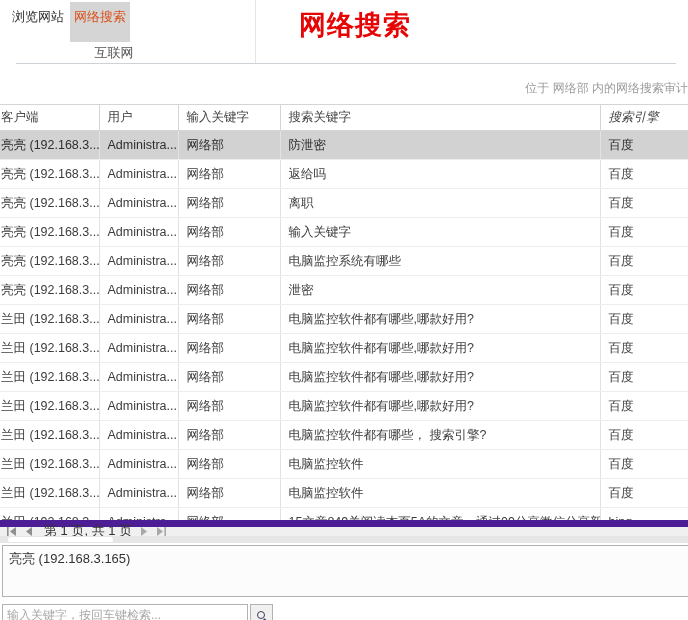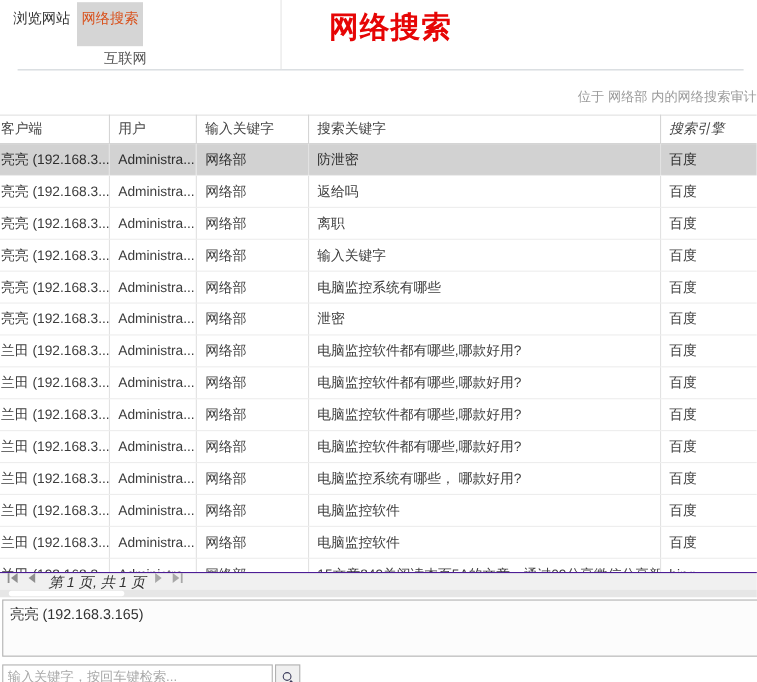--- a/index.html
+++ b/index.html
@@ -31,21 +31,21 @@
   th:last-child { border-right:none;font-style:italic; }
   td { height:29px; font-size:12.5px; color:#3d3d3d; padding:0 0 0 8px;
        border-right:1px solid #e2e2e2; border-bottom:1px solid #ededed;
        white-space:nowrap; overflow:hidden; background:#fff; }
   td:first-child { padding-left:1px; }
   td:last-child { border-right:none; }
   tr.selected td { background:#d2d2d2; color:#2e2e2e; }
 
   
   .pager { position:absolute; top:520px; left:0; width:688px; height:16px; background:#f0f0f0;
-           border-top:1px solid #4c1d95; display:flex; align-items:flex-start; padding-left:6px;font-style:italic; }
+           border-top:7px solid #4c1d95; display:flex; align-items:center; padding-left:6px; }
   .pager-btn { display:inline-flex; align-items:center; margin-right:7px; cursor:default; }
   .pager-btn svg { display:block; }
   .pager-text { font-size:13px; color:#333; margin:0 8px 1px 4px; white-space:nowrap; }
 
   
   .hscroll { position:absolute; top:536px; left:0; width:688px; height:7px; background:#e6e6e6; }
   .hscroll-thumb { position:absolute; left:8px; top:1px; width:105px; height:5px;
                    background:#ffffff; border-radius:3px; }
 
   
@@ -169,21 +169,21 @@
     <td>兰田 (192.168.3...</td>
     <td>Administra...</td>
     <td>网络部</td>
     <td>电脑监控软件都有哪些,哪款好用?</td>
     <td>百度</td>
   </tr>
         <tr>
     <td>兰田 (192.168.3...</td>
     <td>Administra...</td>
     <td>网络部</td>
-    <td>电脑监控系统有哪些， 哪款好用?</td>
+    <td>电脑监控软件都有哪些， 搜索引擎?</td>
     <td>百度</td>
   </tr>
         <tr>
     <td>兰田 (192.168.3...</td>
     <td>Administra...</td>
     <td>网络部</td>
     <td>电脑监控软件</td>
     <td>百度</td>
   </tr>
         <tr>

